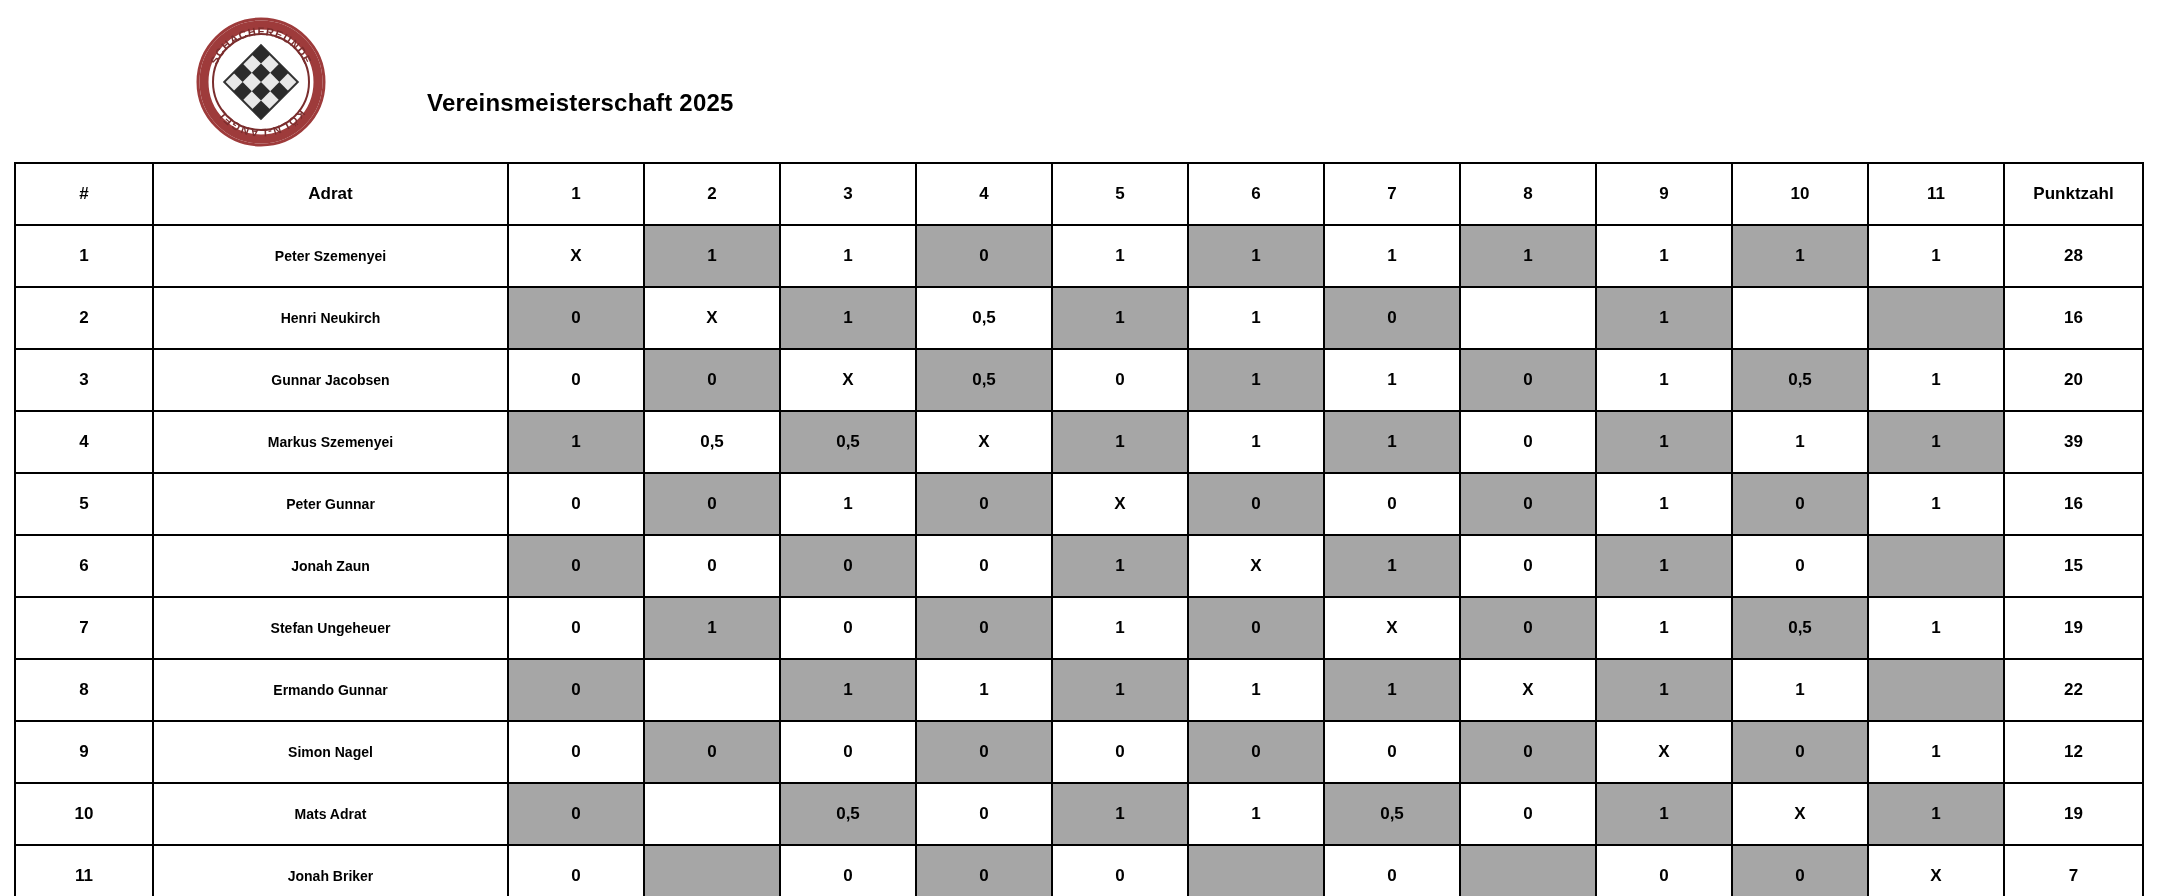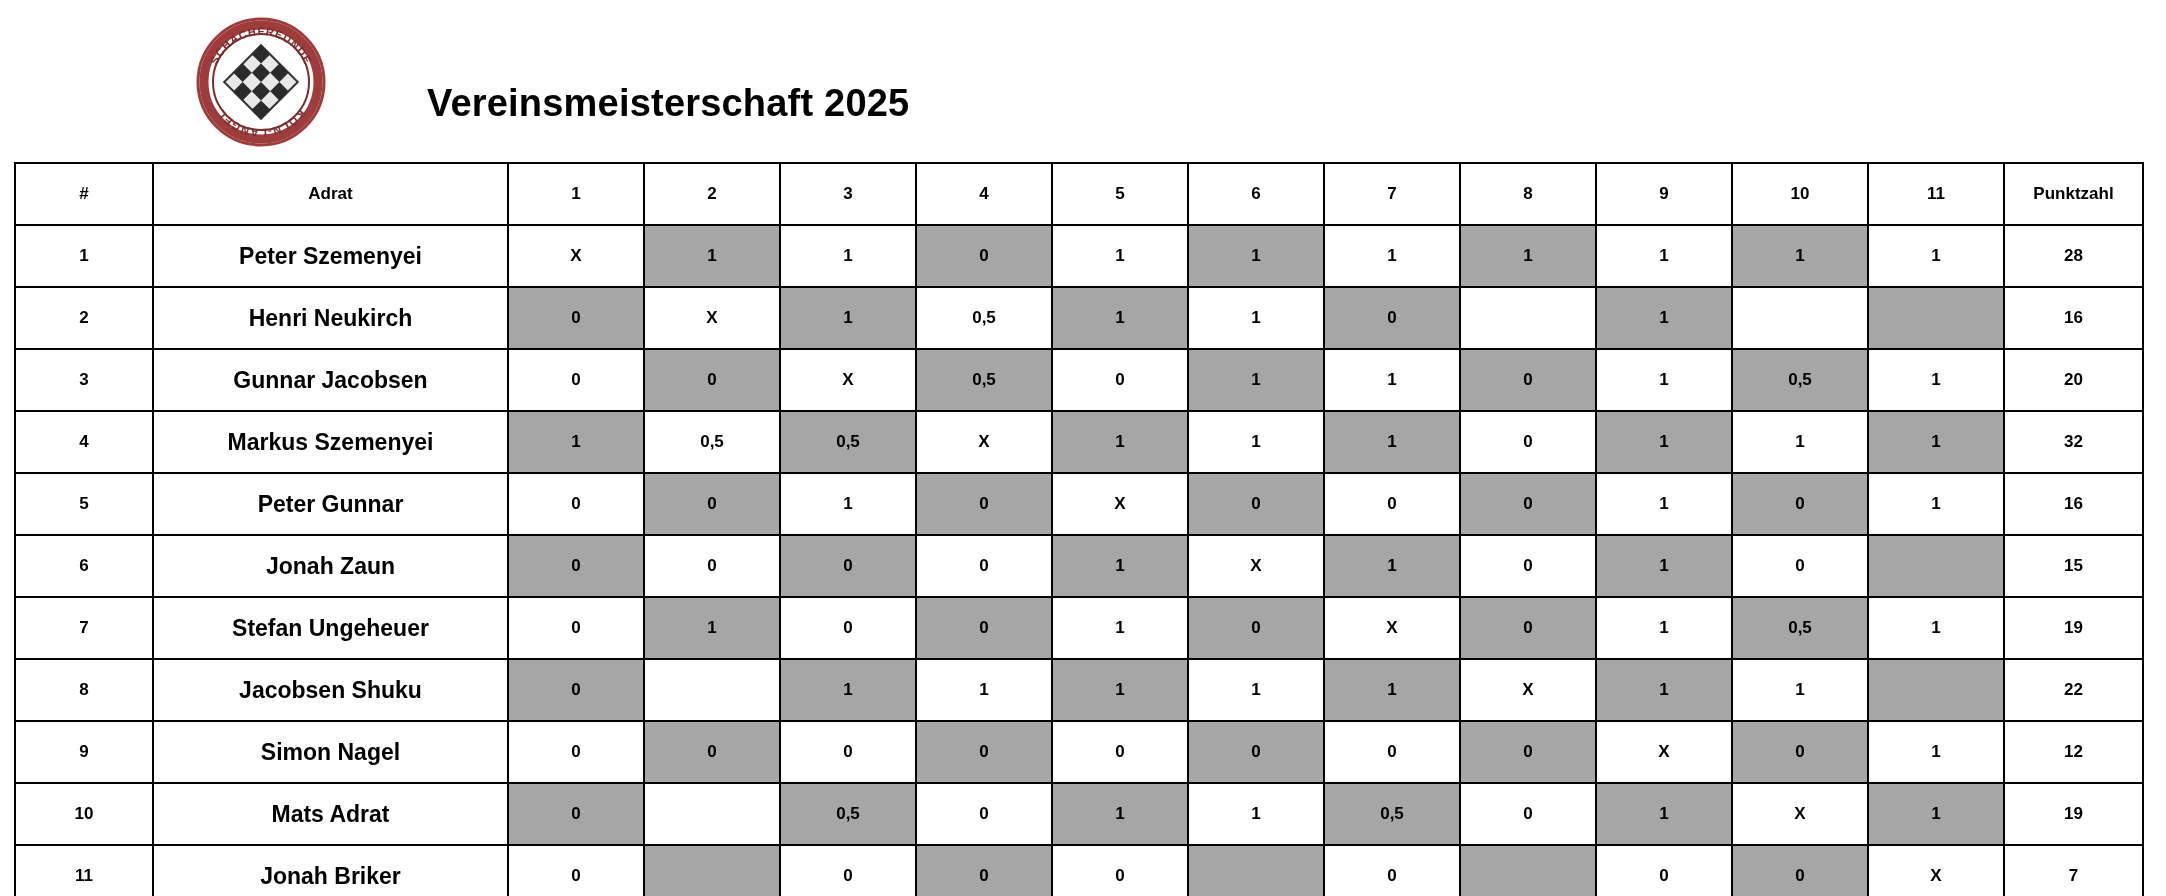--- a/index.html
+++ b/index.html
@@ -31,21 +31,21 @@
   }
   .logo {
     width: 132px;
     height: 132px;
     flex: 0 0 132px;
     position: relative;
   }
   .logo svg { display: block; }
 
   .title {
-    font-size: 38px;
+    font-size: 24px;
     font-weight: bold;
     margin-left: 100px;
     margin-top: 42px;
     letter-spacing: 0.2px;
     white-space: nowrap;
   }
 
   
   .table-wrap {
     position: absolute;
@@ -71,21 +71,21 @@
   col.c-rank   { width: 138px; }
   col.c-name   { width: 355px; }
   col.c-round  { width: 136px; }
   col.c-points { width: 139px; }
 
   thead th {
     height: 54px;
     font-size: 17px;
   }
   td.name-cell {
-    font-size: 23px;
+    font-size: 14px;
     margin-left: 20px;
   }
   td.shaded, th.shaded {
     background: #a6a6a6;
   }
 </style>
 </head>
 <body>
 
 <div class="page">
@@ -214,21 +214,21 @@
             <td>0,5</td>
             <td class="shaded">0,5</td>
             <td>X</td>
             <td class="shaded">1</td>
             <td>1</td>
             <td class="shaded">1</td>
             <td>0</td>
             <td class="shaded">1</td>
             <td>1</td>
             <td class="shaded">1</td>
-            <td>32</td>
+            <td>39</td>
           </tr>
           <tr>
             <td>5</td>
             <td class="name-cell">Peter Gunnar</td>
             <td>0</td>
             <td class="shaded">0</td>
             <td>1</td>
             <td class="shaded">0</td>
             <td>X</td>
             <td class="shaded">0</td>
@@ -266,21 +266,21 @@
             <td class="shaded">0</td>
             <td>X</td>
             <td class="shaded">0</td>
             <td>1</td>
             <td class="shaded">0,5</td>
             <td>1</td>
             <td>19</td>
           </tr>
           <tr>
             <td>8</td>
-            <td class="name-cell">Jacobsen Shuku</td>
+            <td class="name-cell">Ermando Gunnar</td>
             <td class="shaded">0</td>
             <td></td>
             <td class="shaded">1</td>
             <td>1</td>
             <td class="shaded">1</td>
             <td>1</td>
             <td class="shaded">1</td>
             <td>X</td>
             <td class="shaded">1</td>
             <td>1</td>

